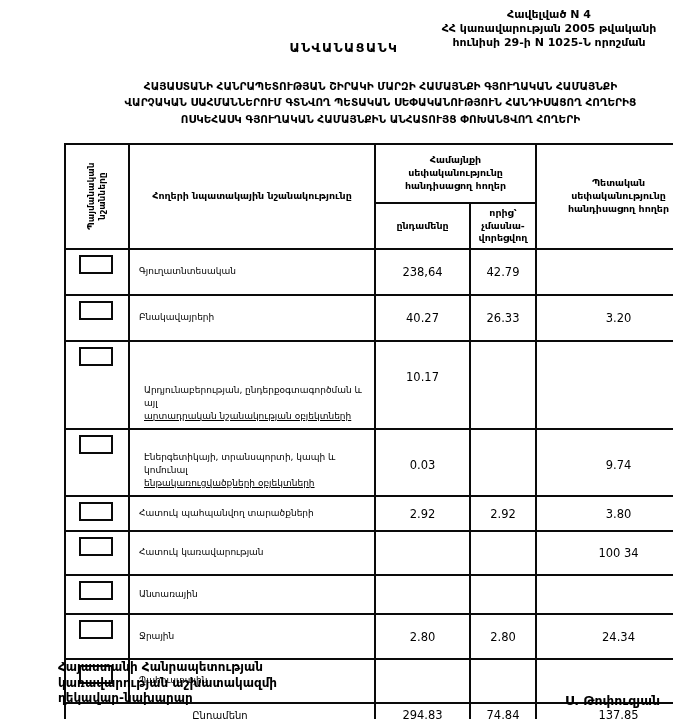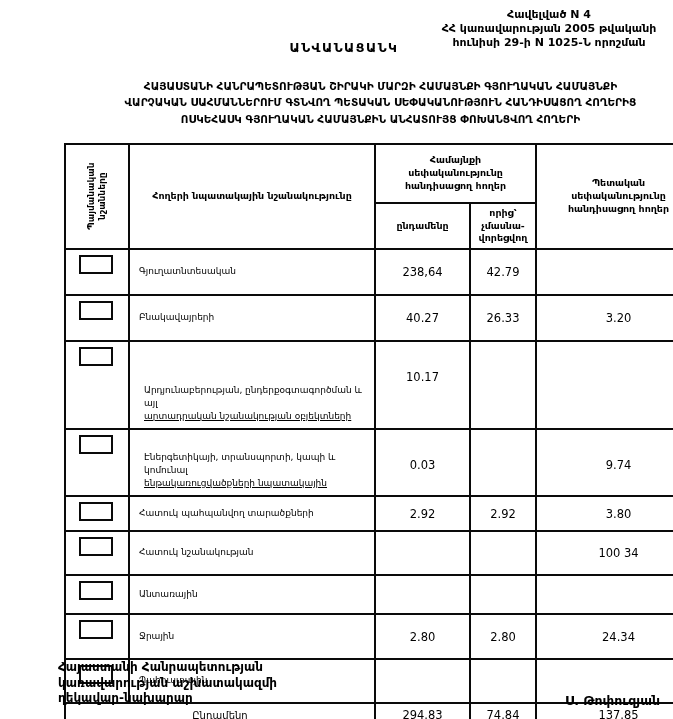--- a/index.html
+++ b/index.html
@@ -141,21 +141,21 @@
         <td class="val">10.17</td>
         <td class="val"></td>
         <td class="val"></td>
       </tr>
       <tr class="r4 tall">
         <td class="sym">
               <div class="swatch"></div>
             </td>
         <td class="name">
               <div>Էներգետիկայի, տրանսպորտի, կապի և կոմունալ</div>
-              <div class="uline">ենթակառուցվածքների  նպատակային</div>
+              <div class="uline">ենթակառուցվածքների  օբյեկտների</div>
             </td>
         <td class="val">0.03</td>
         <td class="val"></td>
         <td class="val">9.74</td>
       </tr>
       <tr class="r5">
         <td class="sym">
               <div class="swatch"></div>
             </td>
         <td class="name">
@@ -164,21 +164,21 @@
             </td>
         <td class="val">2.92</td>
         <td class="val">2.92</td>
         <td class="val">3.80</td>
       </tr>
       <tr class="r6">
         <td class="sym">
               <div class="swatch"></div>
             </td>
         <td class="name">
-              <div>Հատուկ նշանակության</div>
+              <div>Հատուկ կառավարության</div>
               <div class="uline"></div>
             </td>
         <td class="val"></td>
         <td class="val"></td>
         <td class="val">100 34</td>
       </tr>
       <tr class="r7">
         <td class="sym">
               <div class="swatch"></div>
             </td>

